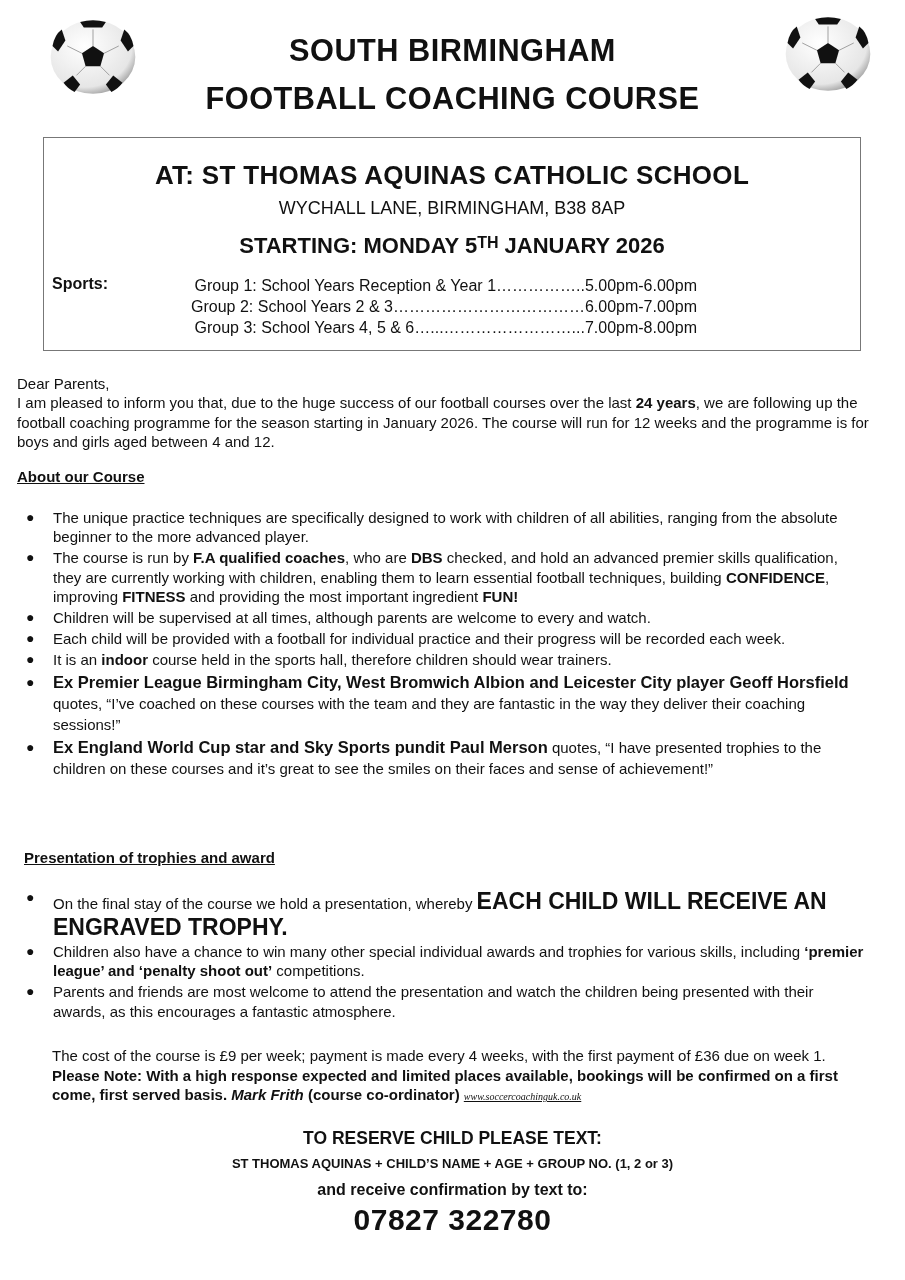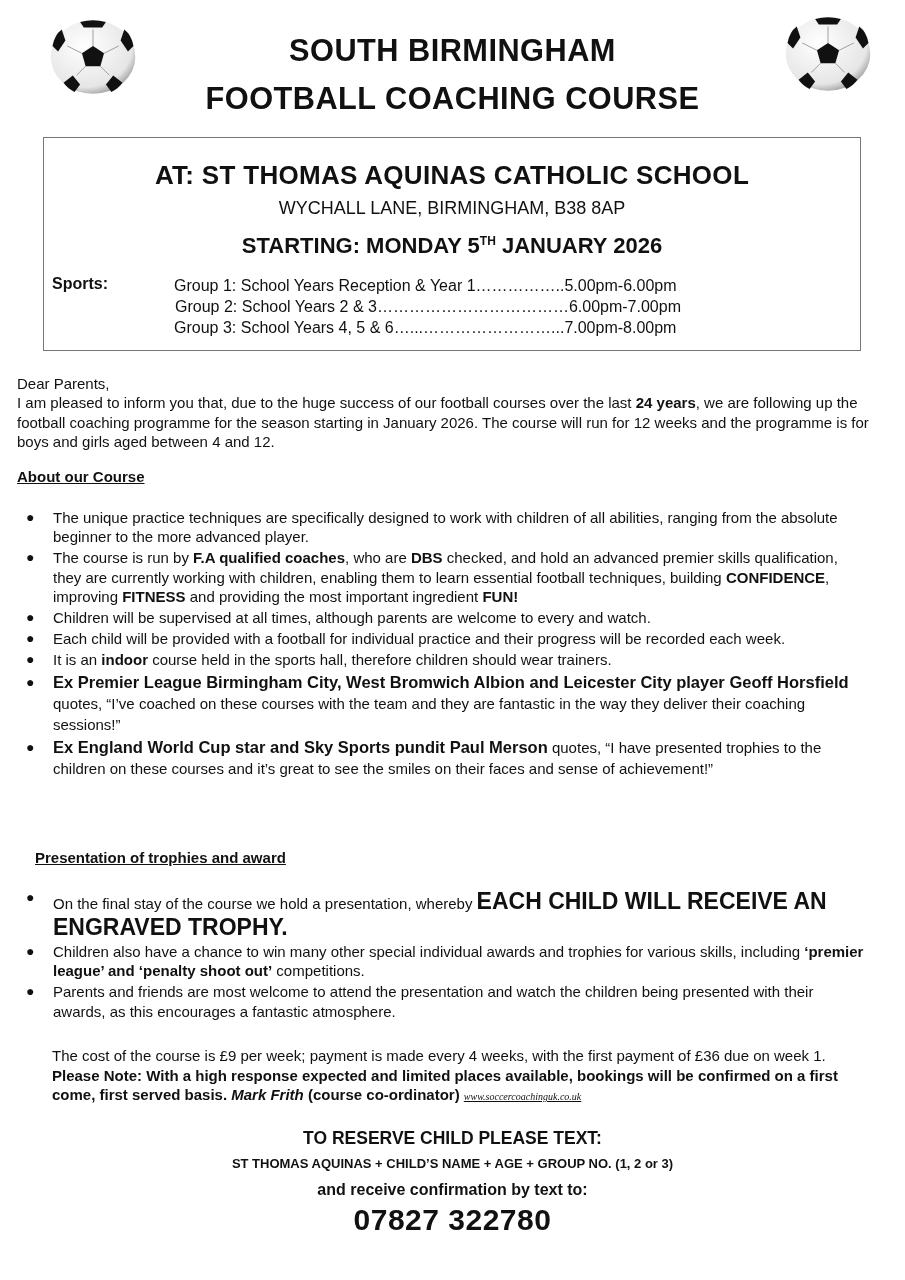--- a/index.html
+++ b/index.html
@@ -29,37 +29,37 @@
       font-weight: bold; font-size: 26px; letter-spacing: 0.3px;
     }
     .venue-address {
       position: absolute; left: 0; top: 60px; width: 100%; text-align: center;
       font-size: 18px;
     }
     .start-date {
       position: absolute; left: 0; top: 95px; width: 100%; text-align: center;
       font-weight: bold; font-size: 22px;
     }
-    .start-date sup { font-size: 12px; vertical-align: top; position: relative; top: 1px; }
+    .start-date sup { font-size: 16px; vertical-align: top; position: relative; top: 1px; }
     .schedule-day {
       position: absolute; left: 8px; top: 137px; font-weight: bold; font-size: 16px;
     }
-    .schedule-rows { position: absolute; left: 130px; top: 137px; font-size: 16px; line-height: 21px; }
+    .schedule-rows { position: absolute; left: 146px; top: 137px; font-size: 16px; line-height: 21px; text-align: right; }
     .schedule-row { white-space: nowrap; }
     .schedule-row:nth-child(2) { padding-left: 1px; }
 
     .letter { position: absolute; left: 17px; width: 860px; font-size: 15px; line-height: 19.5px; }
     #greeting { top: 374px; }
     #intro { top: 393px; }
 
     .section-heading {
       position: absolute; font-weight: bold; font-size: 15px; text-decoration: underline;
     }
     #heading-about { left: 17px; top: 468px; }
-    #heading-trophies { left: 24px; top: 849px; margin-left: 11px; }
+    #heading-trophies { left: 24px; top: 849px; }
 
     ul.bullets {
       position: absolute; left: 17px; width: 850px; margin: 0; padding: 0; list-style: none;
       font-size: 15px; line-height: 19.2px;
     }
     ul.bullets li { position: relative; padding-left: 36px; margin-bottom: 2px; }
     ul.bullets li .dot {
       position: absolute; left: 9px; top: 0; font-size: 14px;
     }
     #about-list { top: 508px; }

